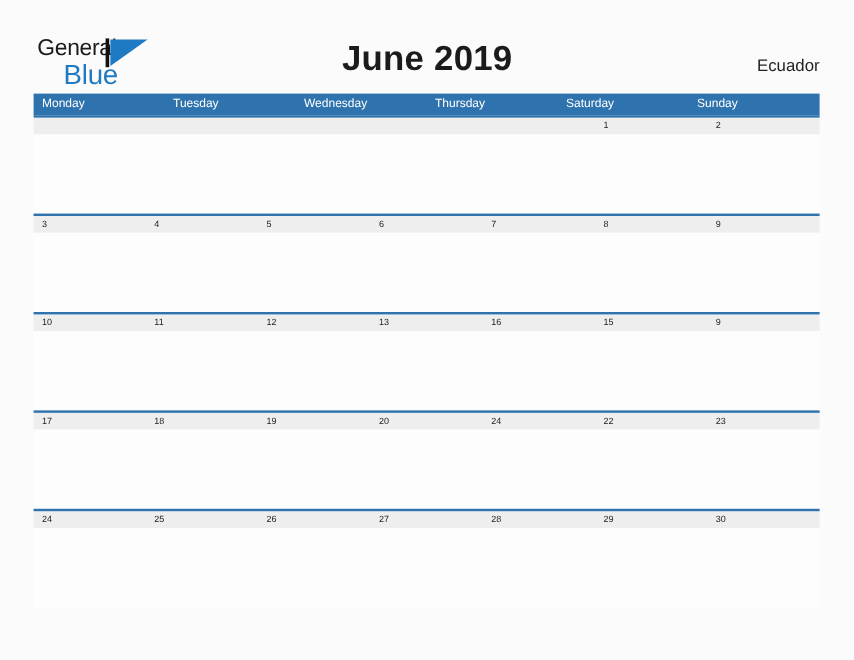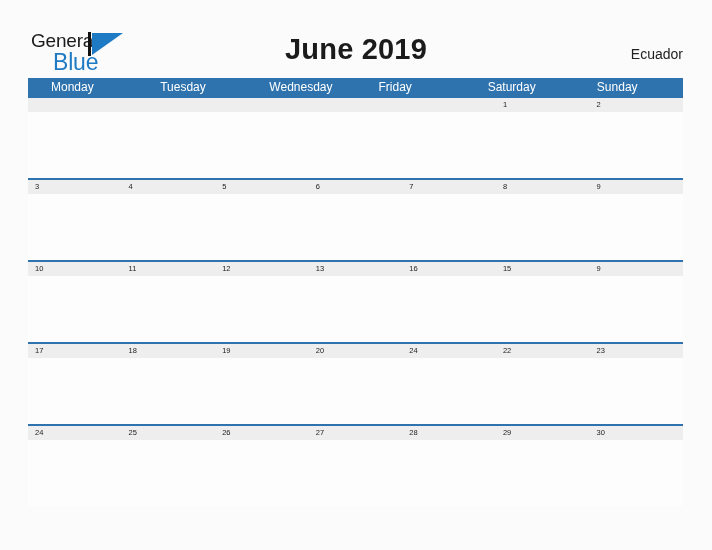--- a/index.html
+++ b/index.html
@@ -108,26 +108,25 @@
   }
   .weekdays {
     display: flex;
     width: 100%;
     height: 18px;
     background: #2e73ae;
   }
   .weekday {
     flex: 1 1 0;
     color: #ffffff;
-    font-size: 12px;
+    font-size: 10px;
     line-height: 18px;
     padding-left: 7px;
     box-sizing: border-box;
     white-space: nowrap;
-    margin-left: 16px;
   }
 
   .week {
     width: 100%;
   }
   .week .numbers {
     display: flex;
     width: 100%;
     height: 14px;
     background: #eeeeee;
@@ -176,21 +175,21 @@
     <div class="country">Ecuador</div>
 
   </div>
 
   <div class="calendar">
 
     <div class="weekdays">
       <div class="weekday">Monday</div>
       <div class="weekday">Tuesday</div>
       <div class="weekday">Wednesday</div>
-      <div class="weekday">Friday</div>
+      <div class="weekday">Thursday</div>
       <div class="weekday">Saturday</div>
       <div class="weekday">Sunday</div>
     </div>
 
     <div class="week first">
       <div class="numbers">
         <div class="daycell"></div>
         <div class="daycell"></div>
         <div class="daycell"></div>
         <div class="daycell"></div>

